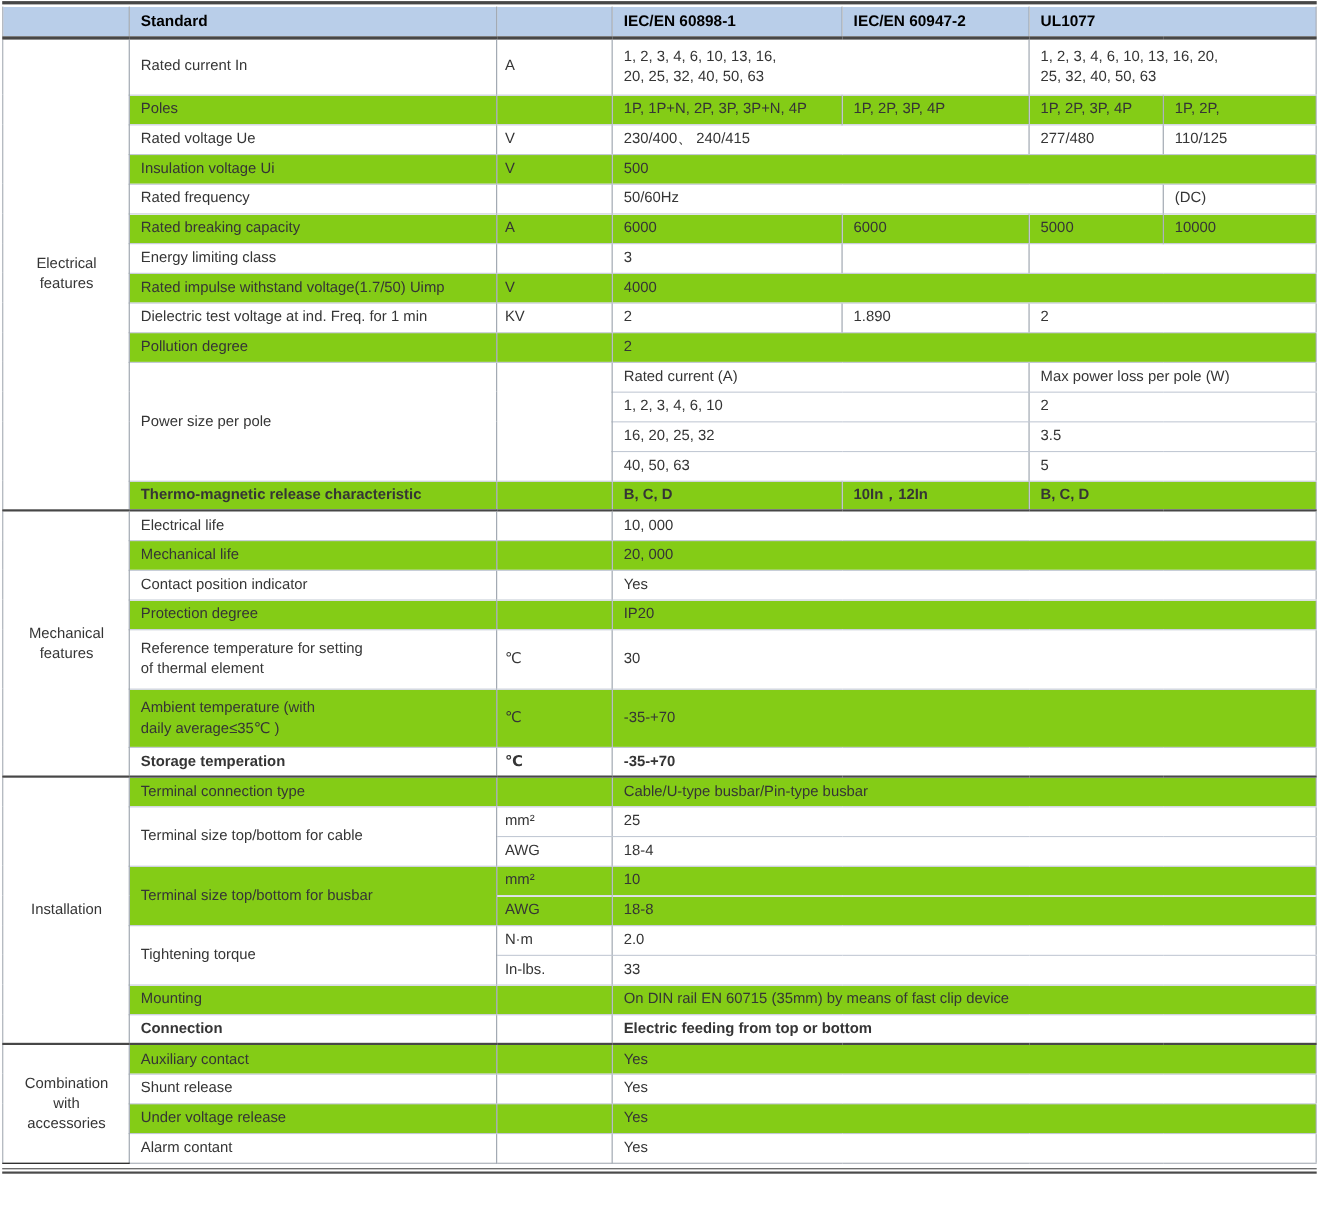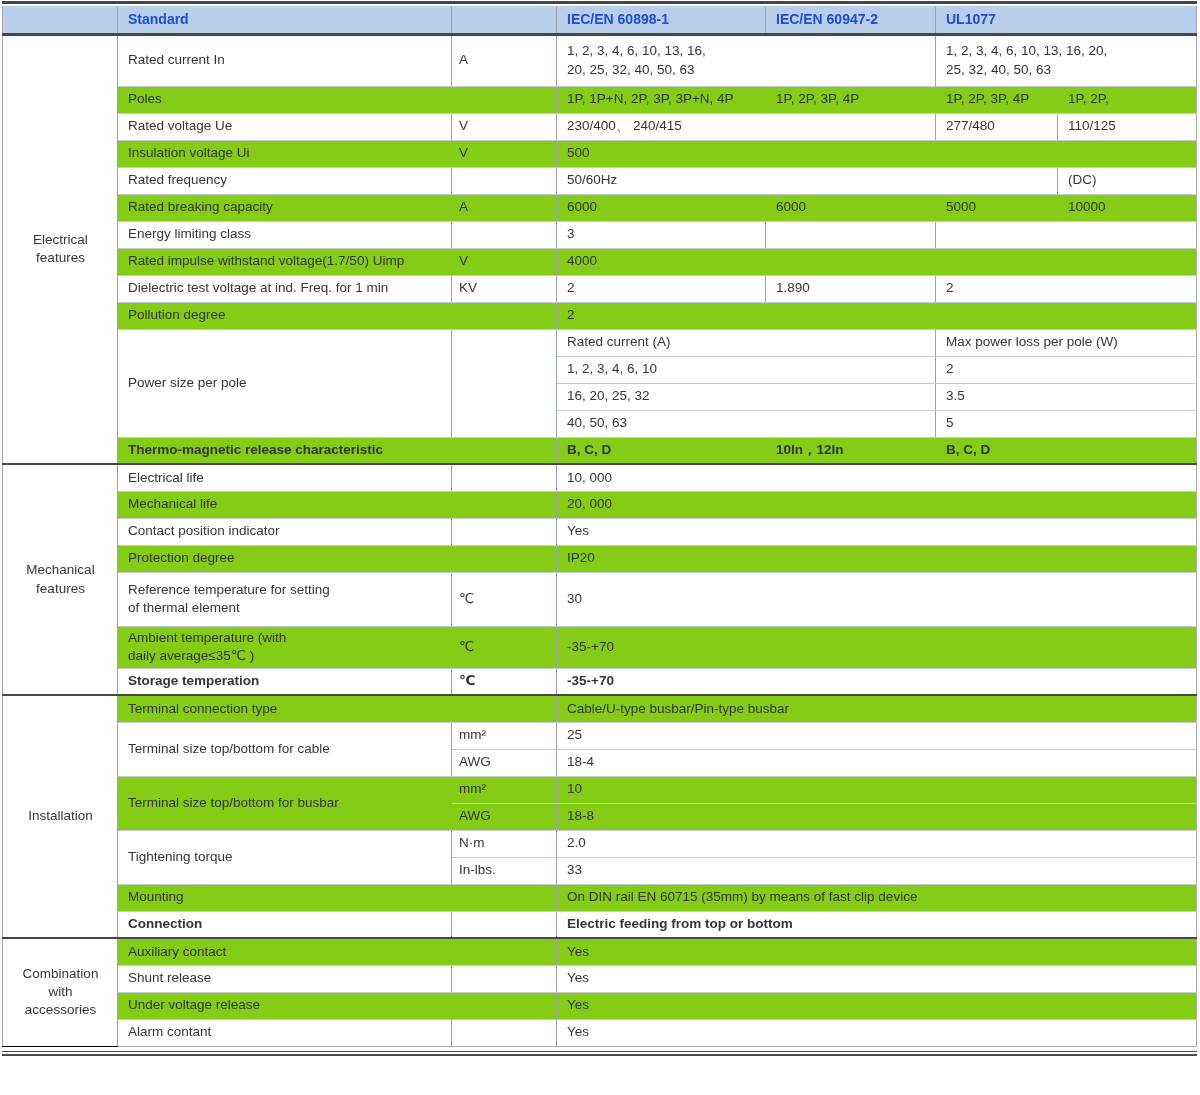--- a/index.html
+++ b/index.html
@@ -5,23 +5,23 @@
   html,body{margin:0;padding:0;background:#ffffff;width:1200px;height:1095px;overflow:hidden;}
   body{font-family:"Liberation Sans","DejaVu Sans",sans-serif;color:#333;}
   .page{padding:1px 3px 0 2px;}
   .rule-top{height:3px;background:#474747;margin-bottom:2px;}
   .rule-bottom{margin-top:4px;height:2px;border-top:1px solid #4a4a4a;border-bottom:2px solid #4a4a4a;}
   table.spec{border-collapse:collapse;table-layout:fixed;width:1194px;
              border-left:1px solid #a5abb4;border-right:1px solid #a5abb4;}
   td{font-size:13.5px;line-height:1.35;vertical-align:middle;padding:2px 8px 2px 10px;
      border-bottom:1px solid #c2c9d4;color:#353535;overflow:hidden;}
   tr{height:27px;}
-  tr.t52{height:52px;} tr.t54{height:54px;} tr.t55{height:42px;}
+  tr.t52{height:52px;} tr.t54{height:54px;} tr.t55{height:53px;}
   tr.hdr{height:28px;}
-  tr.hdr td{background:#b9cee9;font-weight:bold;font-size:14px;color:#1d4ed8;
+  tr.hdr td{background:#b9cee9;font-weight:bold;font-size:14px;color:#000000;
             border-bottom:3px solid #474747;}
   .br{border-right:1px solid #99a1ab;}
   tr.alt td:not(.group){background:#84cc16;}
   tr.sec-end td{border-bottom:2px solid #474747;font-weight:bold;}
   tr.table-end td{border-bottom:1px solid #a5abb4;}
   td.group{background:#fff;border-bottom:2px solid #474747;vertical-align:middle;
            padding-left:9px;line-height:1.35;text-align:center;}
   td.group.glast{border-bottom:1px solid #000000;}
   td.unit{padding-left:7px;}
   .pre{white-space:pre-line;}

